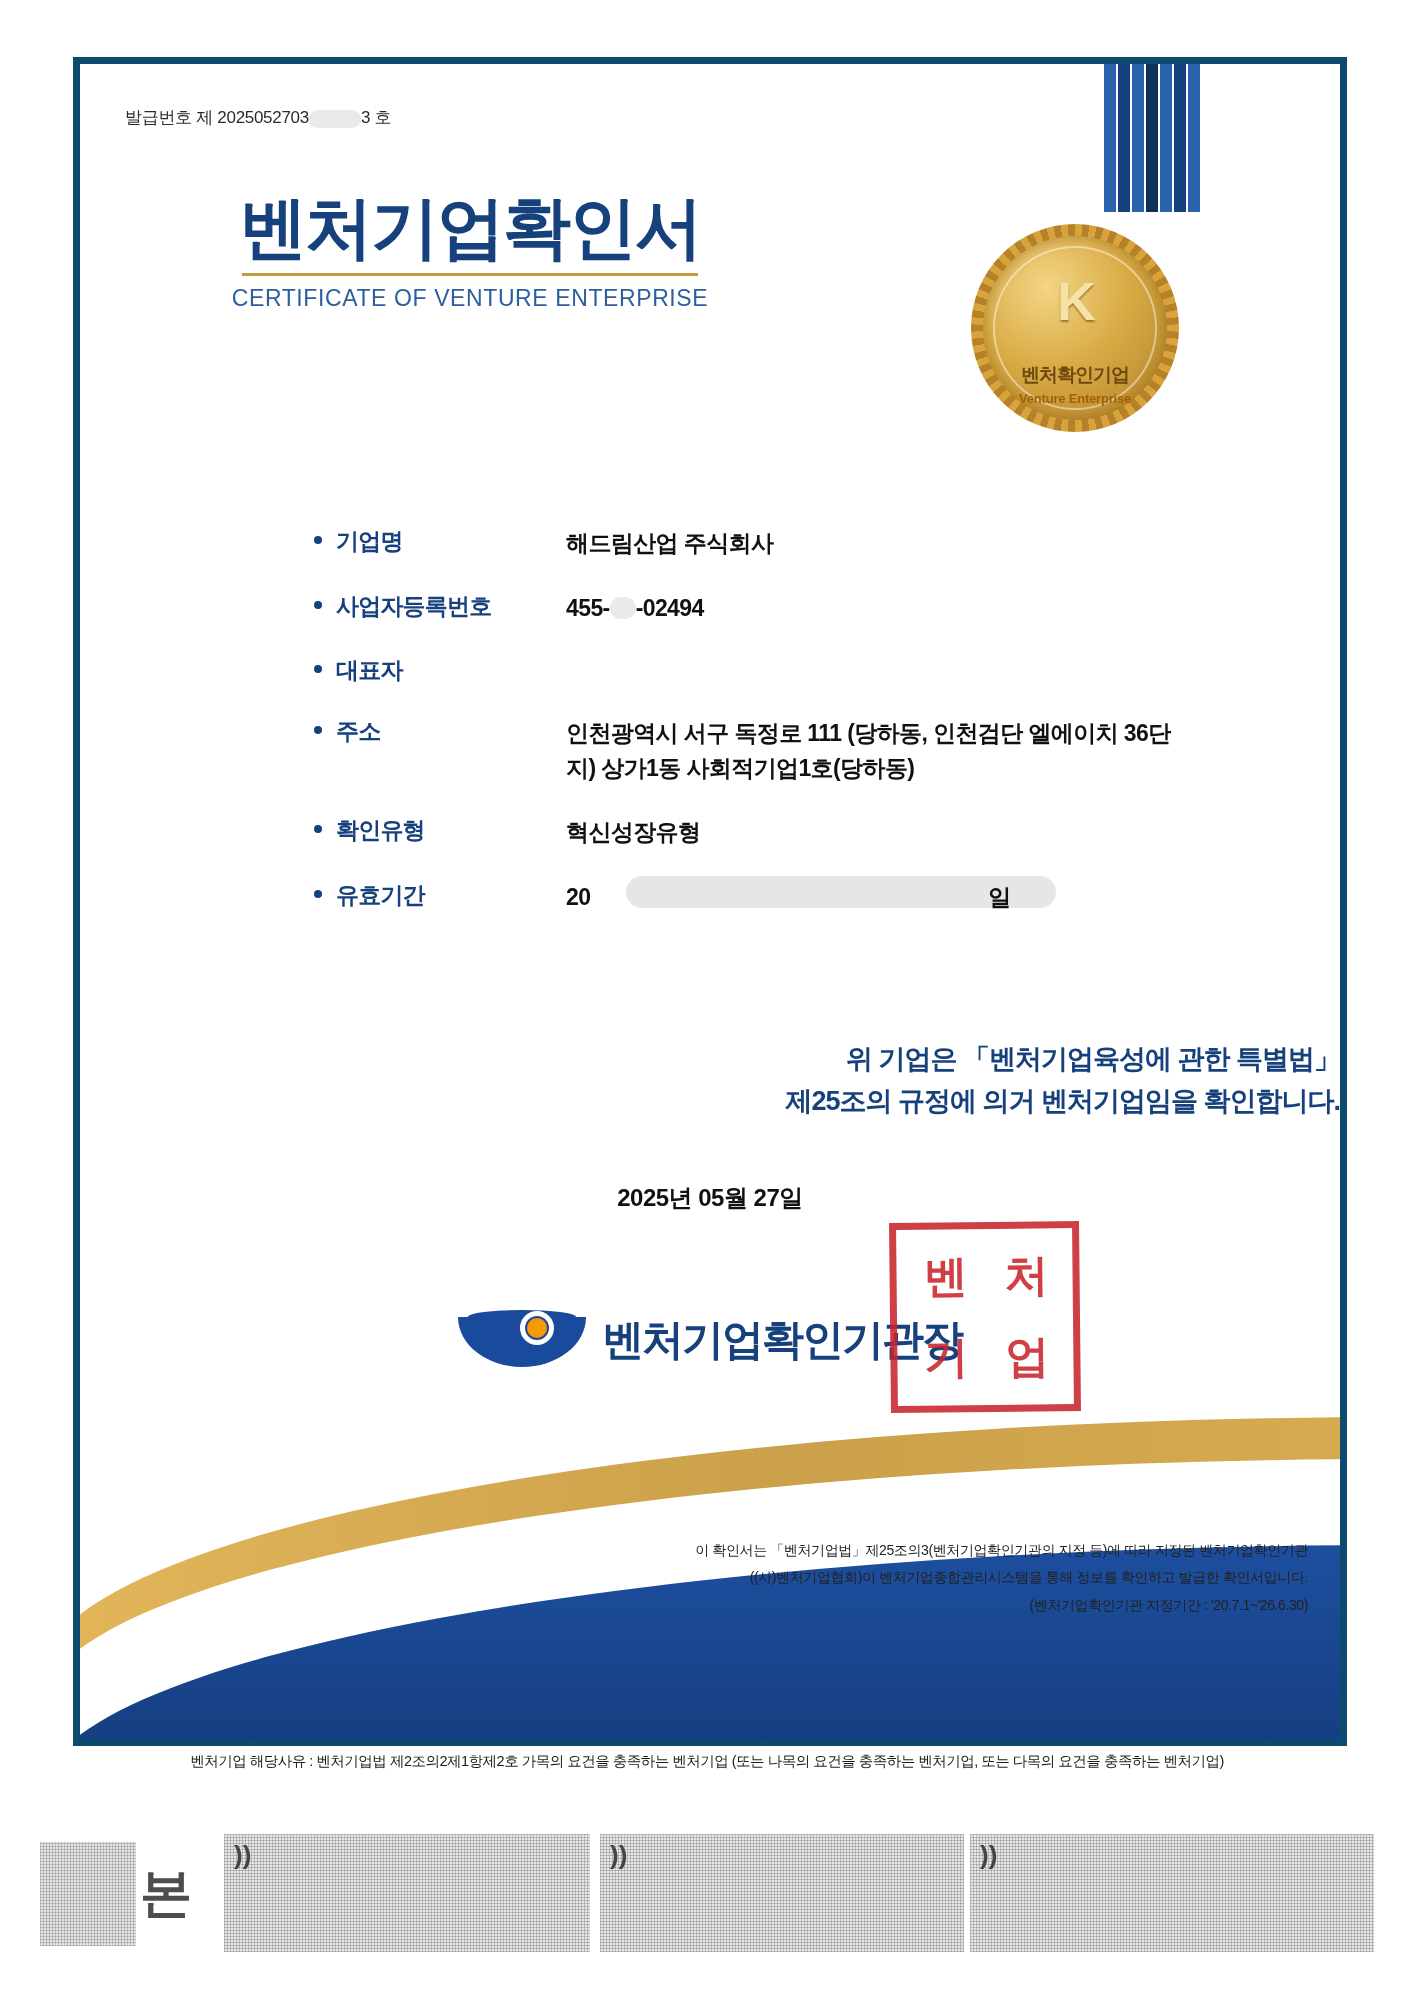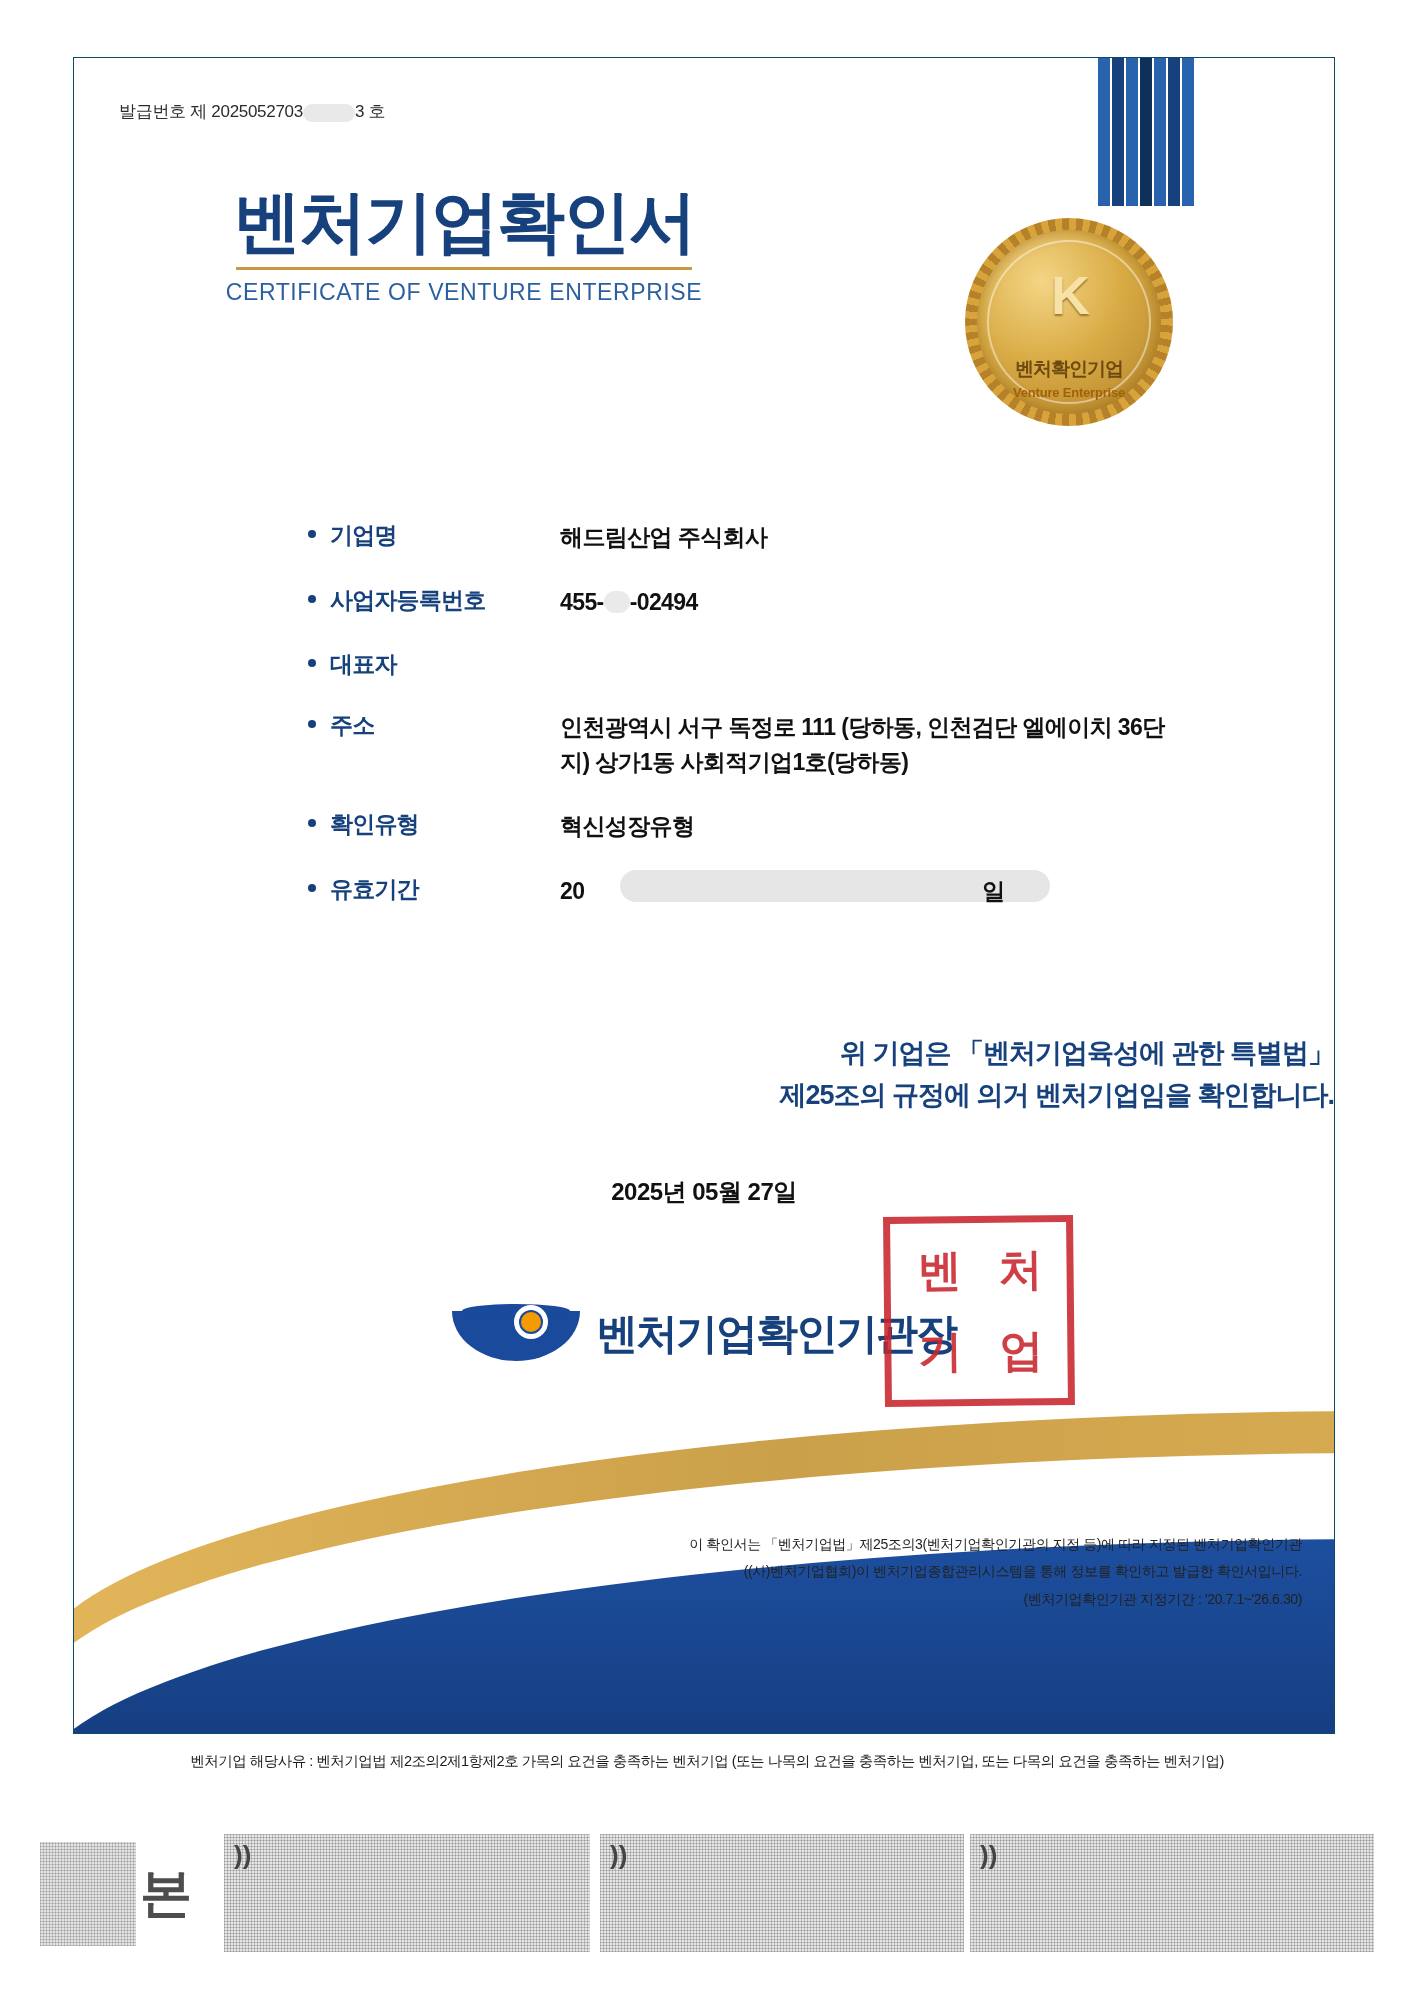--- a/index.html
+++ b/index.html
@@ -16,21 +16,21 @@
   }
 
   
   .sheet {
     position: absolute;
     left: 73px;
     top: 57px;
     width: 1260px;
     height: 1675px;
     background: #ffffff;
-    border: 1px solid #0c4a6e;
+    border: 7px solid #0c4a6e;
     overflow: hidden;
   }
 
   
   .ribbon {
     position: absolute;
     top: -2px;
     left: 1024px;
     width: 102px;
     height: 150px;

